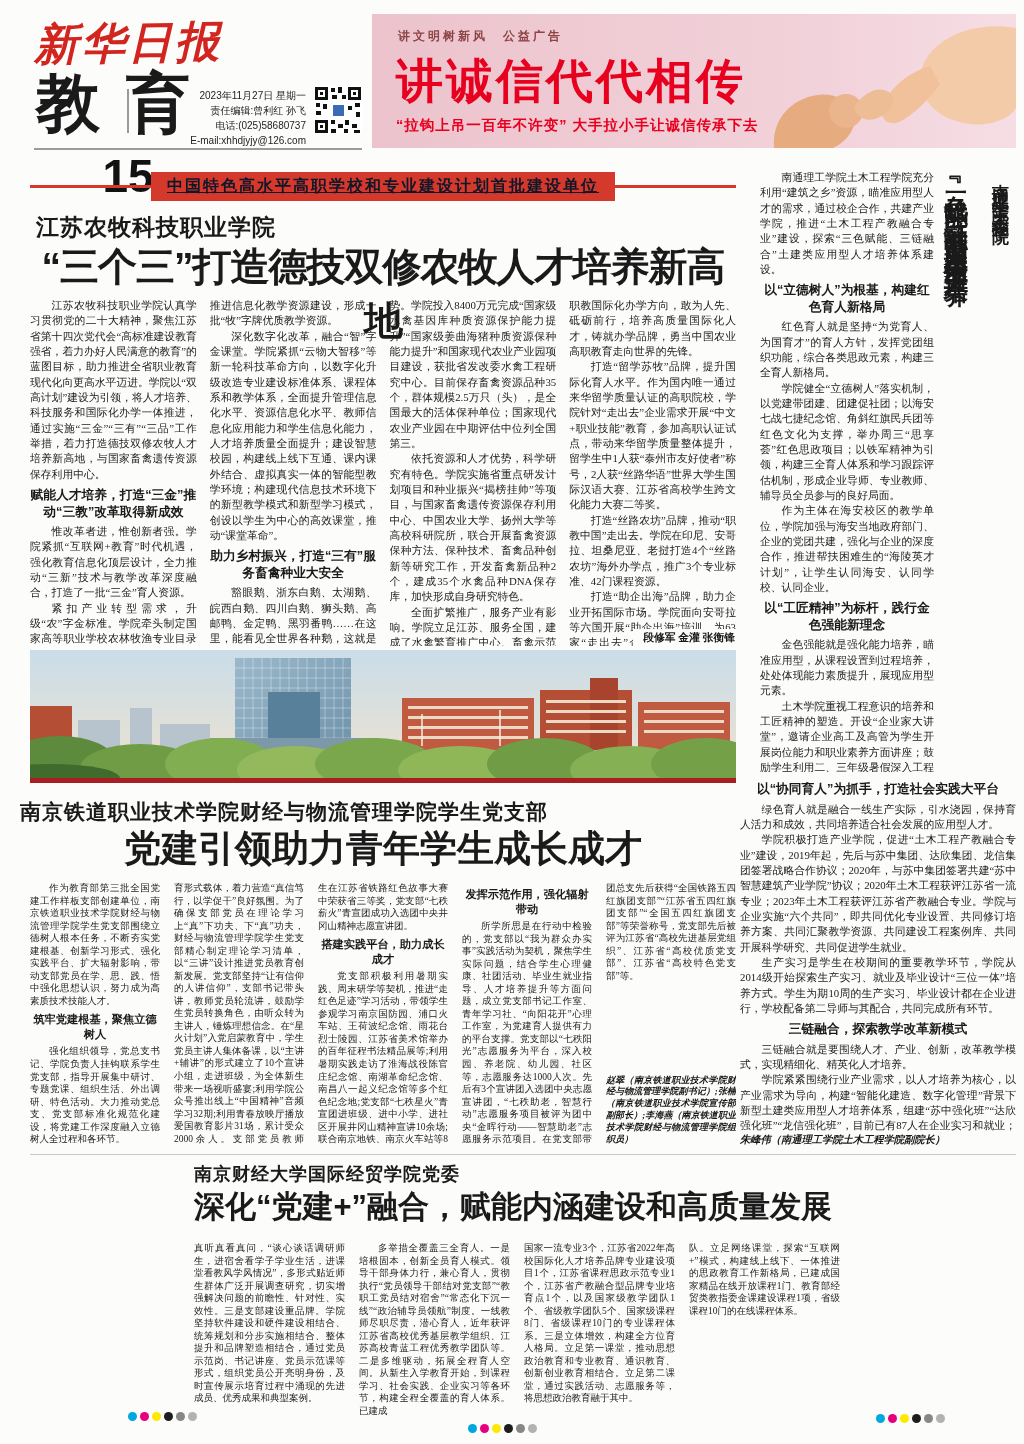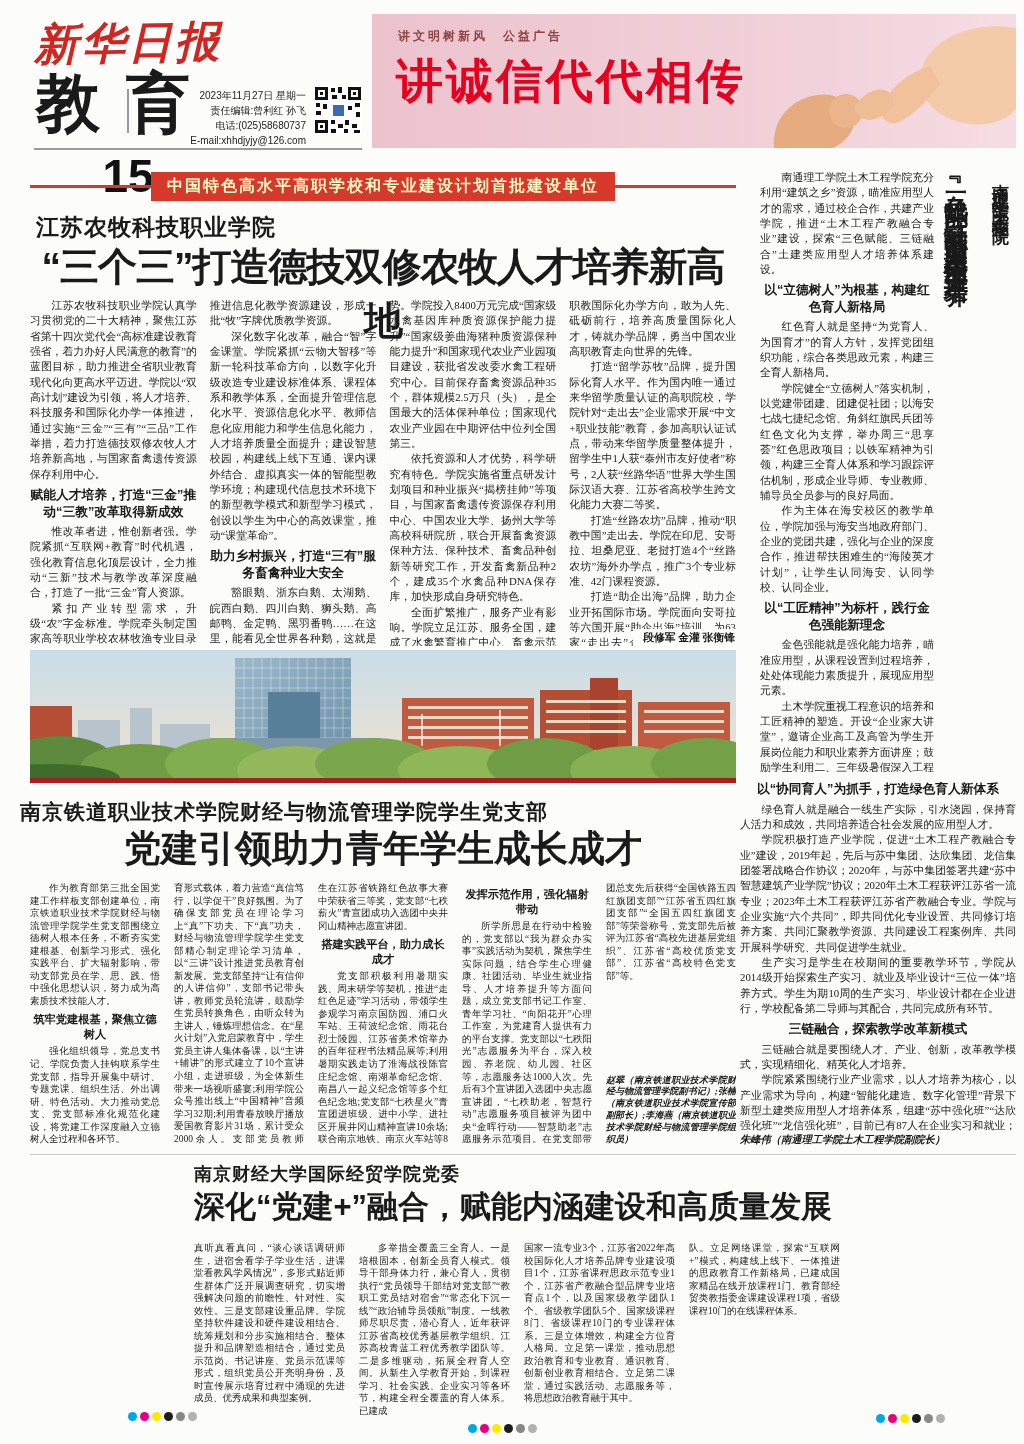--- a/index.html
+++ b/index.html
@@ -22,22 +22,22 @@
   .psa-tag{left:26px;top:14px;font-size:12px;font-weight:bold;color:#8d4444;letter-spacing:3px;
            font-family:"Liberation Sans",sans-serif;}
   .psa-title{left:24px;top:36px;font-size:47px;font-weight:900;color:#e8001f;letter-spacing:3px;
              font-family:"Liberation Sans",sans-serif;}
   .psa-sub{left:24px;top:102px;font-size:14.5px;font-weight:bold;color:#e8001f;letter-spacing:1px;
            font-family:"Liberation Sans",sans-serif;}
   .psa-hands{right:0;top:0;}
   
   .a1-bannerrow{left:30px;top:172px;width:706px;display:flex;align-items:center;}
   .a1-line{flex:1;height:3px;background:#d5392b;}
-  .a1-banner{background:#d5392b;color:#fef9c3;font-size:16px;font-weight:bold;letter-spacing:2px;
-             padding:4px 16px;font-family:"Liberation Sans",sans-serif;white-space:nowrap;}
+  .a1-banner{background:#d5392b;color:#0f172a;font-size:16px;font-weight:bold;letter-spacing:2px;
+             padding:4px 16px;font-family:"Liberation Sans",sans-serif;white-space:nowrap;text-decoration:underline;}
   .a1-kicker{left:36px;top:212px;font-size:23px;font-weight:bold;letter-spacing:1px;}
   .a1-headline{left:30px;top:240px;width:706px;text-align:center;font-size:39px;font-weight:900;
                letter-spacing:-1px;font-family:"Liberation Sans",sans-serif;}
   .a1-cols{left:30px;top:298px;width:706px;height:348px;display:flex;gap:13px;}
   .a1-cols .col{width:167px;overflow:hidden;position:relative;font-size:10.8px;line-height:1.42;text-align:justify;}
   .photo{left:30px;top:650px;width:706px;height:133px;}
   
   .a2-body-top{left:740px;top:170px;width:174px;height:602px;overflow:hidden;
                font-size:10.8px;line-height:1.42;text-align:justify;margin-left:20px;}
   .a2-vtitle{left:918px;top:168px;height:608px;width:54px;writing-mode:vertical-rl;
@@ -128,20 +128,21 @@
   <div class="abs psa">
     <svg class="abs psa-hands" width="300" height="134" viewBox="0 0 300 134">
       <path d="M300,14 C252,6 214,28 206,54 C198,82 220,106 254,110 C278,113 296,102 300,94 Z" fill="#f4cba9"></path>
       <path d="M214,52 C188,60 170,78 166,96 C164,106 174,112 183,108 C198,101 212,86 224,70 Z" fill="#f1c19c"></path>
       <path d="M58,134 C56,110 69,91 92,83 C113,76 131,84 137,97 C143,111 132,127 117,134 Z" fill="#e7ab80"></path>
       <circle cx="130" cy="97" r="17" fill="#eab48c"></circle>
       <path d="M138,92 C150,77 164,71 174,79 C182,87 174,100 159,105 C148,108 139,102 138,92 Z" fill="#edbd96"></path>
     </svg>
     <div class="abs psa-tag">讲文明树新风　公益广告</div>
     <div class="abs psa-title">讲诚信代代相传</div>
+    <div class="abs psa-sub">“拉钩上吊一百年不许变” 大手拉小手让诚信传承下去</div>
   </div>
 
   <div class="abs a1-bannerrow">
     <div class="a1-line"></div>
     <div class="a1-banner">中国特色高水平高职学校和专业建设计划首批建设单位</div>
     <div class="a1-line"></div>
   </div>
   <div class="abs a1-kicker">江苏农牧科技职业学院</div>
   <div class="abs a1-headline">“三个三”打造德技双修农牧人才培养新高地</div>
   <div class="abs a1-cols">
@@ -240,21 +241,21 @@
       <p class="b-p">红色育人就是坚持“为党育人、为国育才”的育人方针，发挥党团组织功能，综合各类思政元素，构建三全育人新格局。</p>
       <p class="b-p">学院健全“立德树人”落实机制，以党建带团建、团建促社团；以海安七战七捷纪念馆、角斜红旗民兵团等红色文化为支撑，举办周三“思享荟”红色思政项目；以铁军精神为引领，构建三全育人体系和学习跟踪评估机制，形成企业导师、专业教师、辅导员全员参与的良好局面。</p>
       <p class="b-p">作为主体在海安校区的教学单位，学院加强与海安当地政府部门、企业的党团共建，强化与企业的深度合作，推进帮扶困难生的“海陵英才计划”，让学生认同海安、认同学校、认同企业。</p>
       <p class="b-h">以“工匠精神”为标杆，践行金色强能新理念</p>
       <p class="b-p">金色强能就是强化能力培养，瞄准应用型，从课程设置到过程培养，处处体现能力素质提升，展现应用型元素。</p>
       <p class="b-p">土木学院重视工程意识的培养和工匠精神的塑造。开设“企业家大讲堂”，邀请企业高工及高管为学生开展岗位能力和职业素养方面讲座；鼓励学生利用二、三年级暑假深入工程一线开展专业实践。学院自2014级开始，每年开展三年级暑期实践交流汇报、评优评奖等活动。</p>
     </div>
   <div class="abs a2-vtitle">『三色赋能 三链融合』助力土建类应用型人才培养</div>
   <div class="abs a2-vkicker">南通理工学院土木工程学院</div>
   <div class="abs a2-body-bottom">
-    <p class="b-h">以“协同育人”为抓手，打造绿色育人新体系</p>
+    <p class="b-h">以“协同育人”为抓手，打造社会实践大平台</p>
       <p class="b-p">绿色育人就是融合一线生产实际，引水浇园，保持育人活力和成效，共同培养适合社会发展的应用型人才。</p>
       <p class="b-p">学院积极打造产业学院，促进“土木工程产教融合专业”建设，2019年起，先后与苏中集团、达欣集团、龙信集团签署战略合作协议；2020年，与苏中集团签署共建“苏中智慧建筑产业学院”协议；2020年土木工程获评江苏省一流专业；2023年土木工程获评江苏省产教融合专业。学院与企业实施“六个共同”，即共同优化专业设置、共同修订培养方案、共同汇聚教学资源、共同建设工程案例库、共同开展科学研究、共同促进学生就业。</p>
       <p class="b-p">生产实习是学生在校期间的重要教学环节，学院从2014级开始探索生产实习、就业及毕业设计“三位一体”培养方式。学生为期10周的生产实习、毕业设计都在企业进行，学校配备第二导师与其配合，共同完成所有环节。</p>
       <p class="b-h">三链融合，探索教学改革新模式</p>
       <p class="b-p">三链融合就是要围绕人才、产业、创新，改革教学模式，实现精细化、精英化人才培养。</p>
       <p class="b-p">学院紧紧围绕行业产业需求，以人才培养为核心，以产业需求为导向，构建“智能化建造、数字化管理”背景下新型土建类应用型人才培养体系，组建“苏中强化班”“达欣强化班”“龙信强化班”，目前已有87人在企业实习和就业；从2019年起，学院与达欣集团共同打造“鲁班传人”志愿者，实施“幸福改造家”志愿服务项目，在2020年江苏省第六届志交会上被评为金奖。</p>
       <span class="by-block">朱峰伟（南通理工学院土木工程学院副院长）</span>
   </div>
 
   <div class="abs a3-kicker">南京铁道职业技术学院财经与物流管理学院学生党支部</div>

